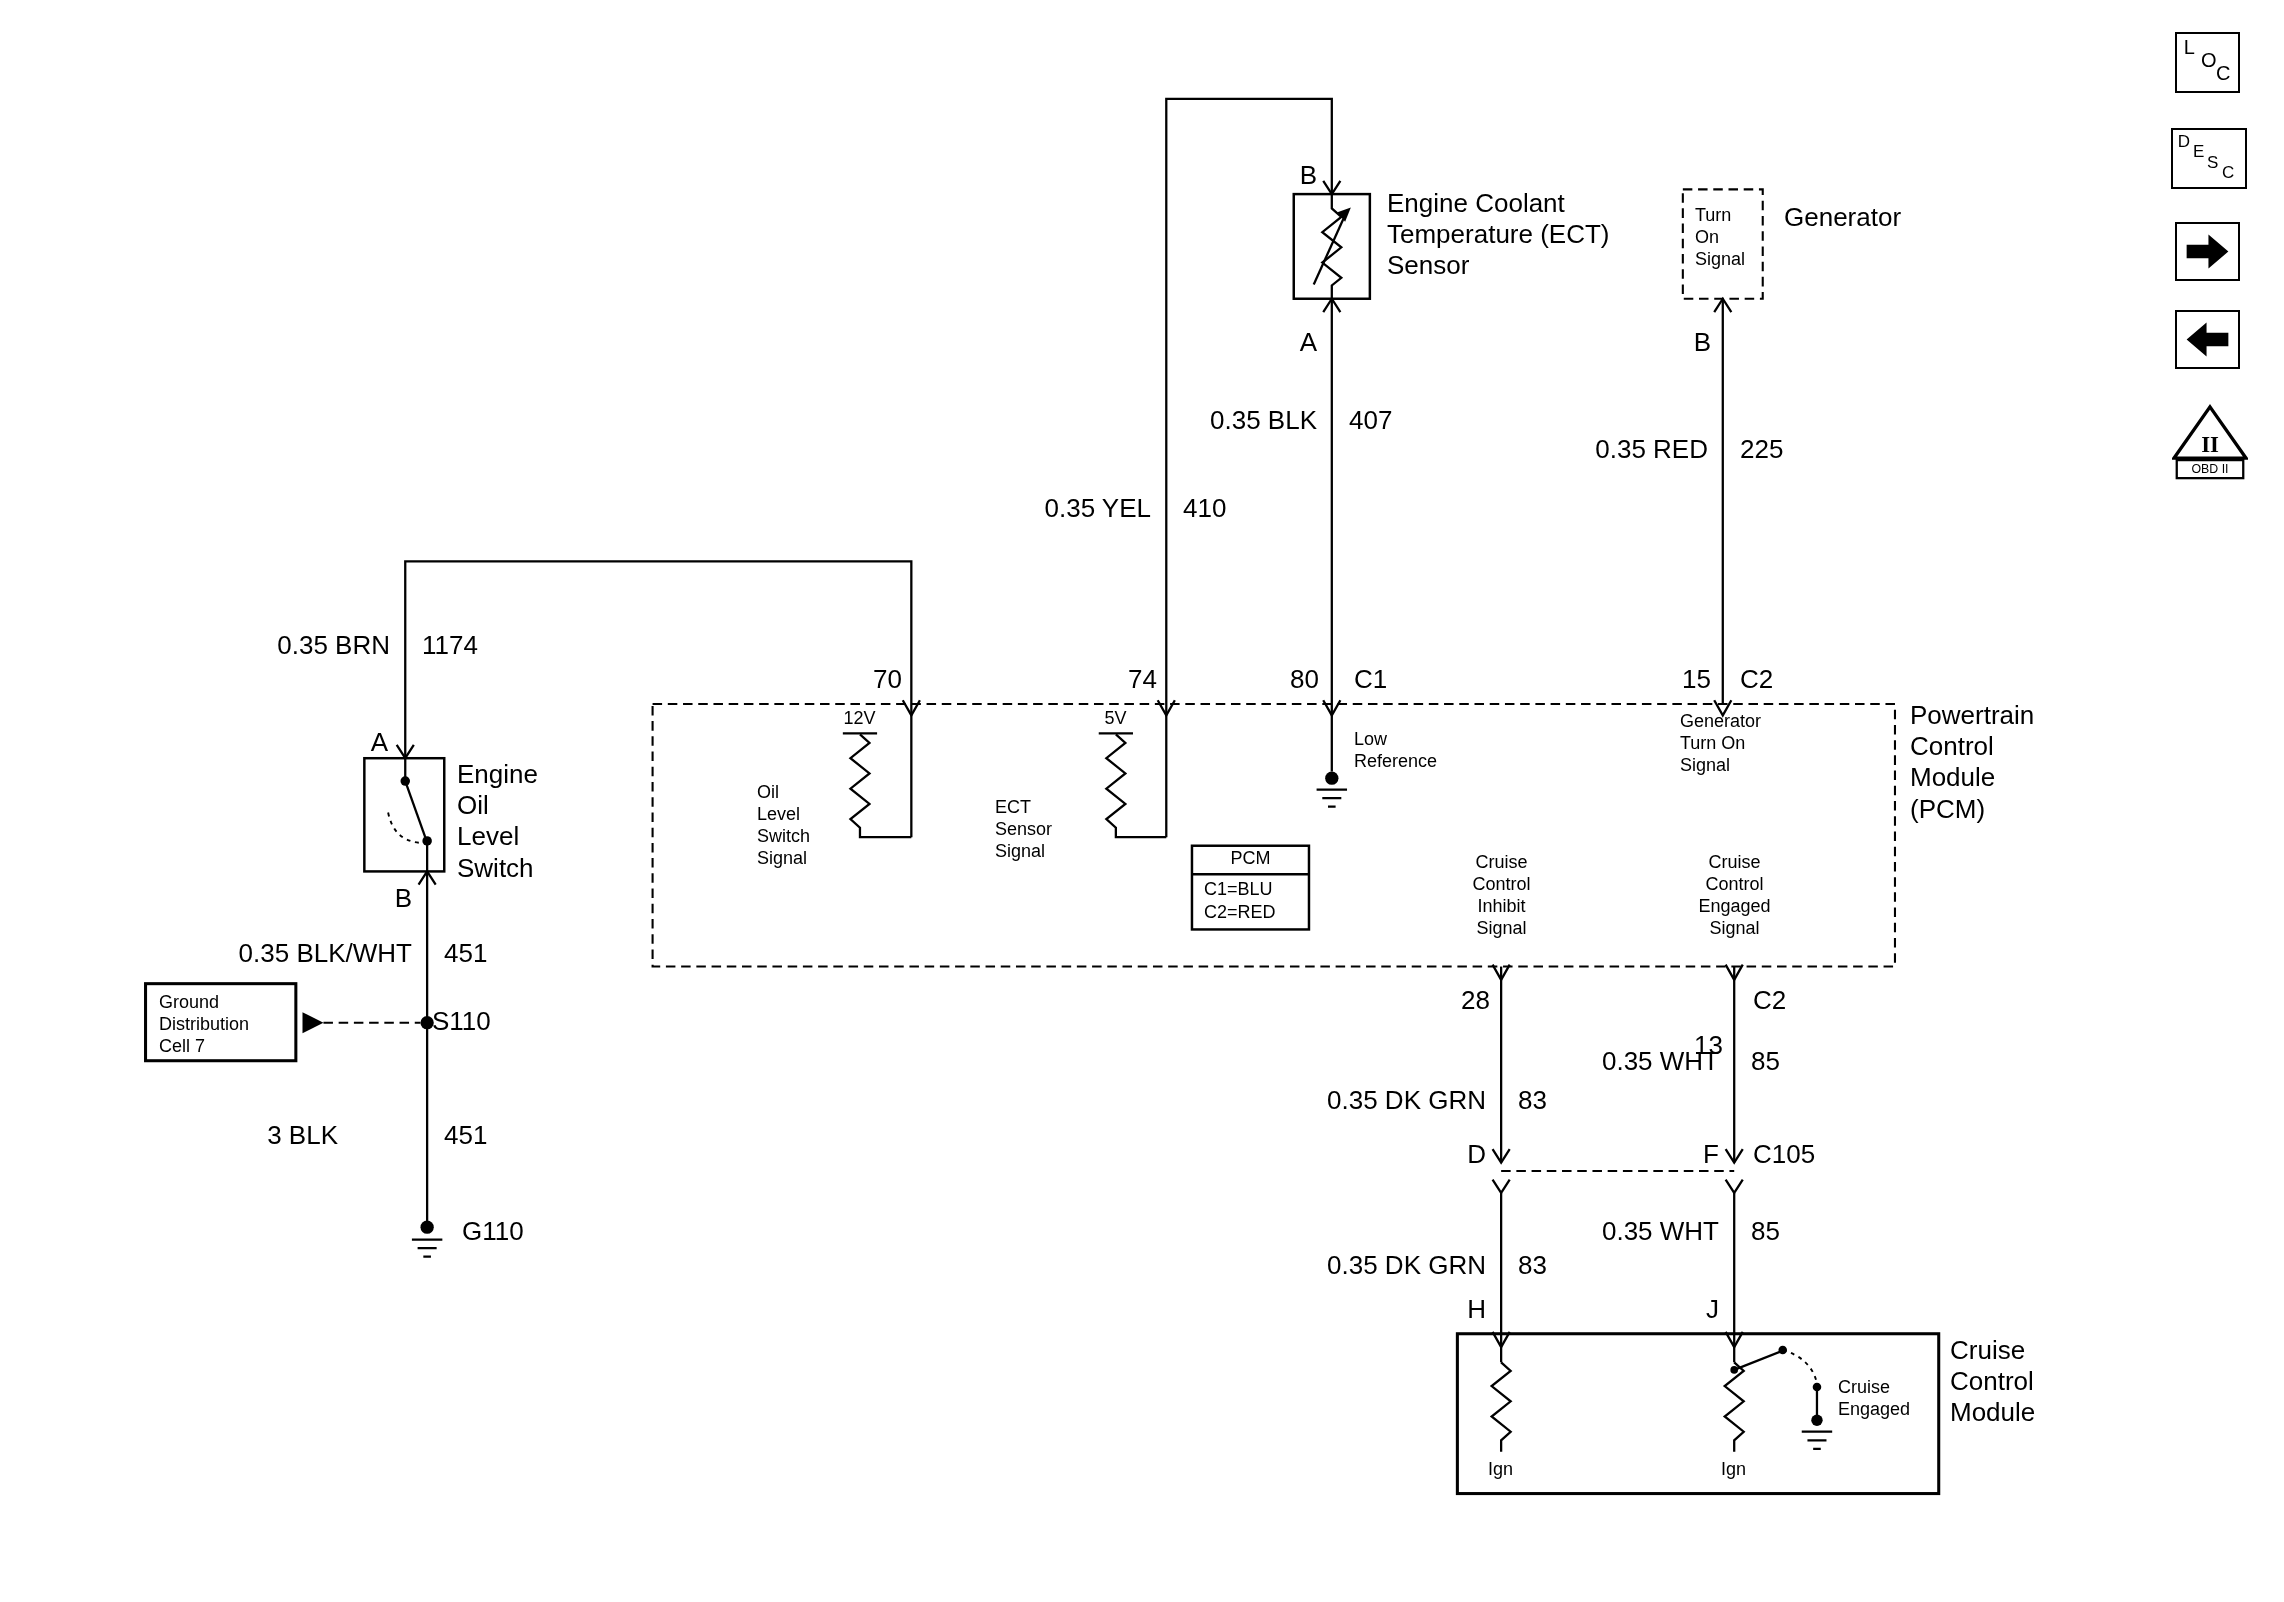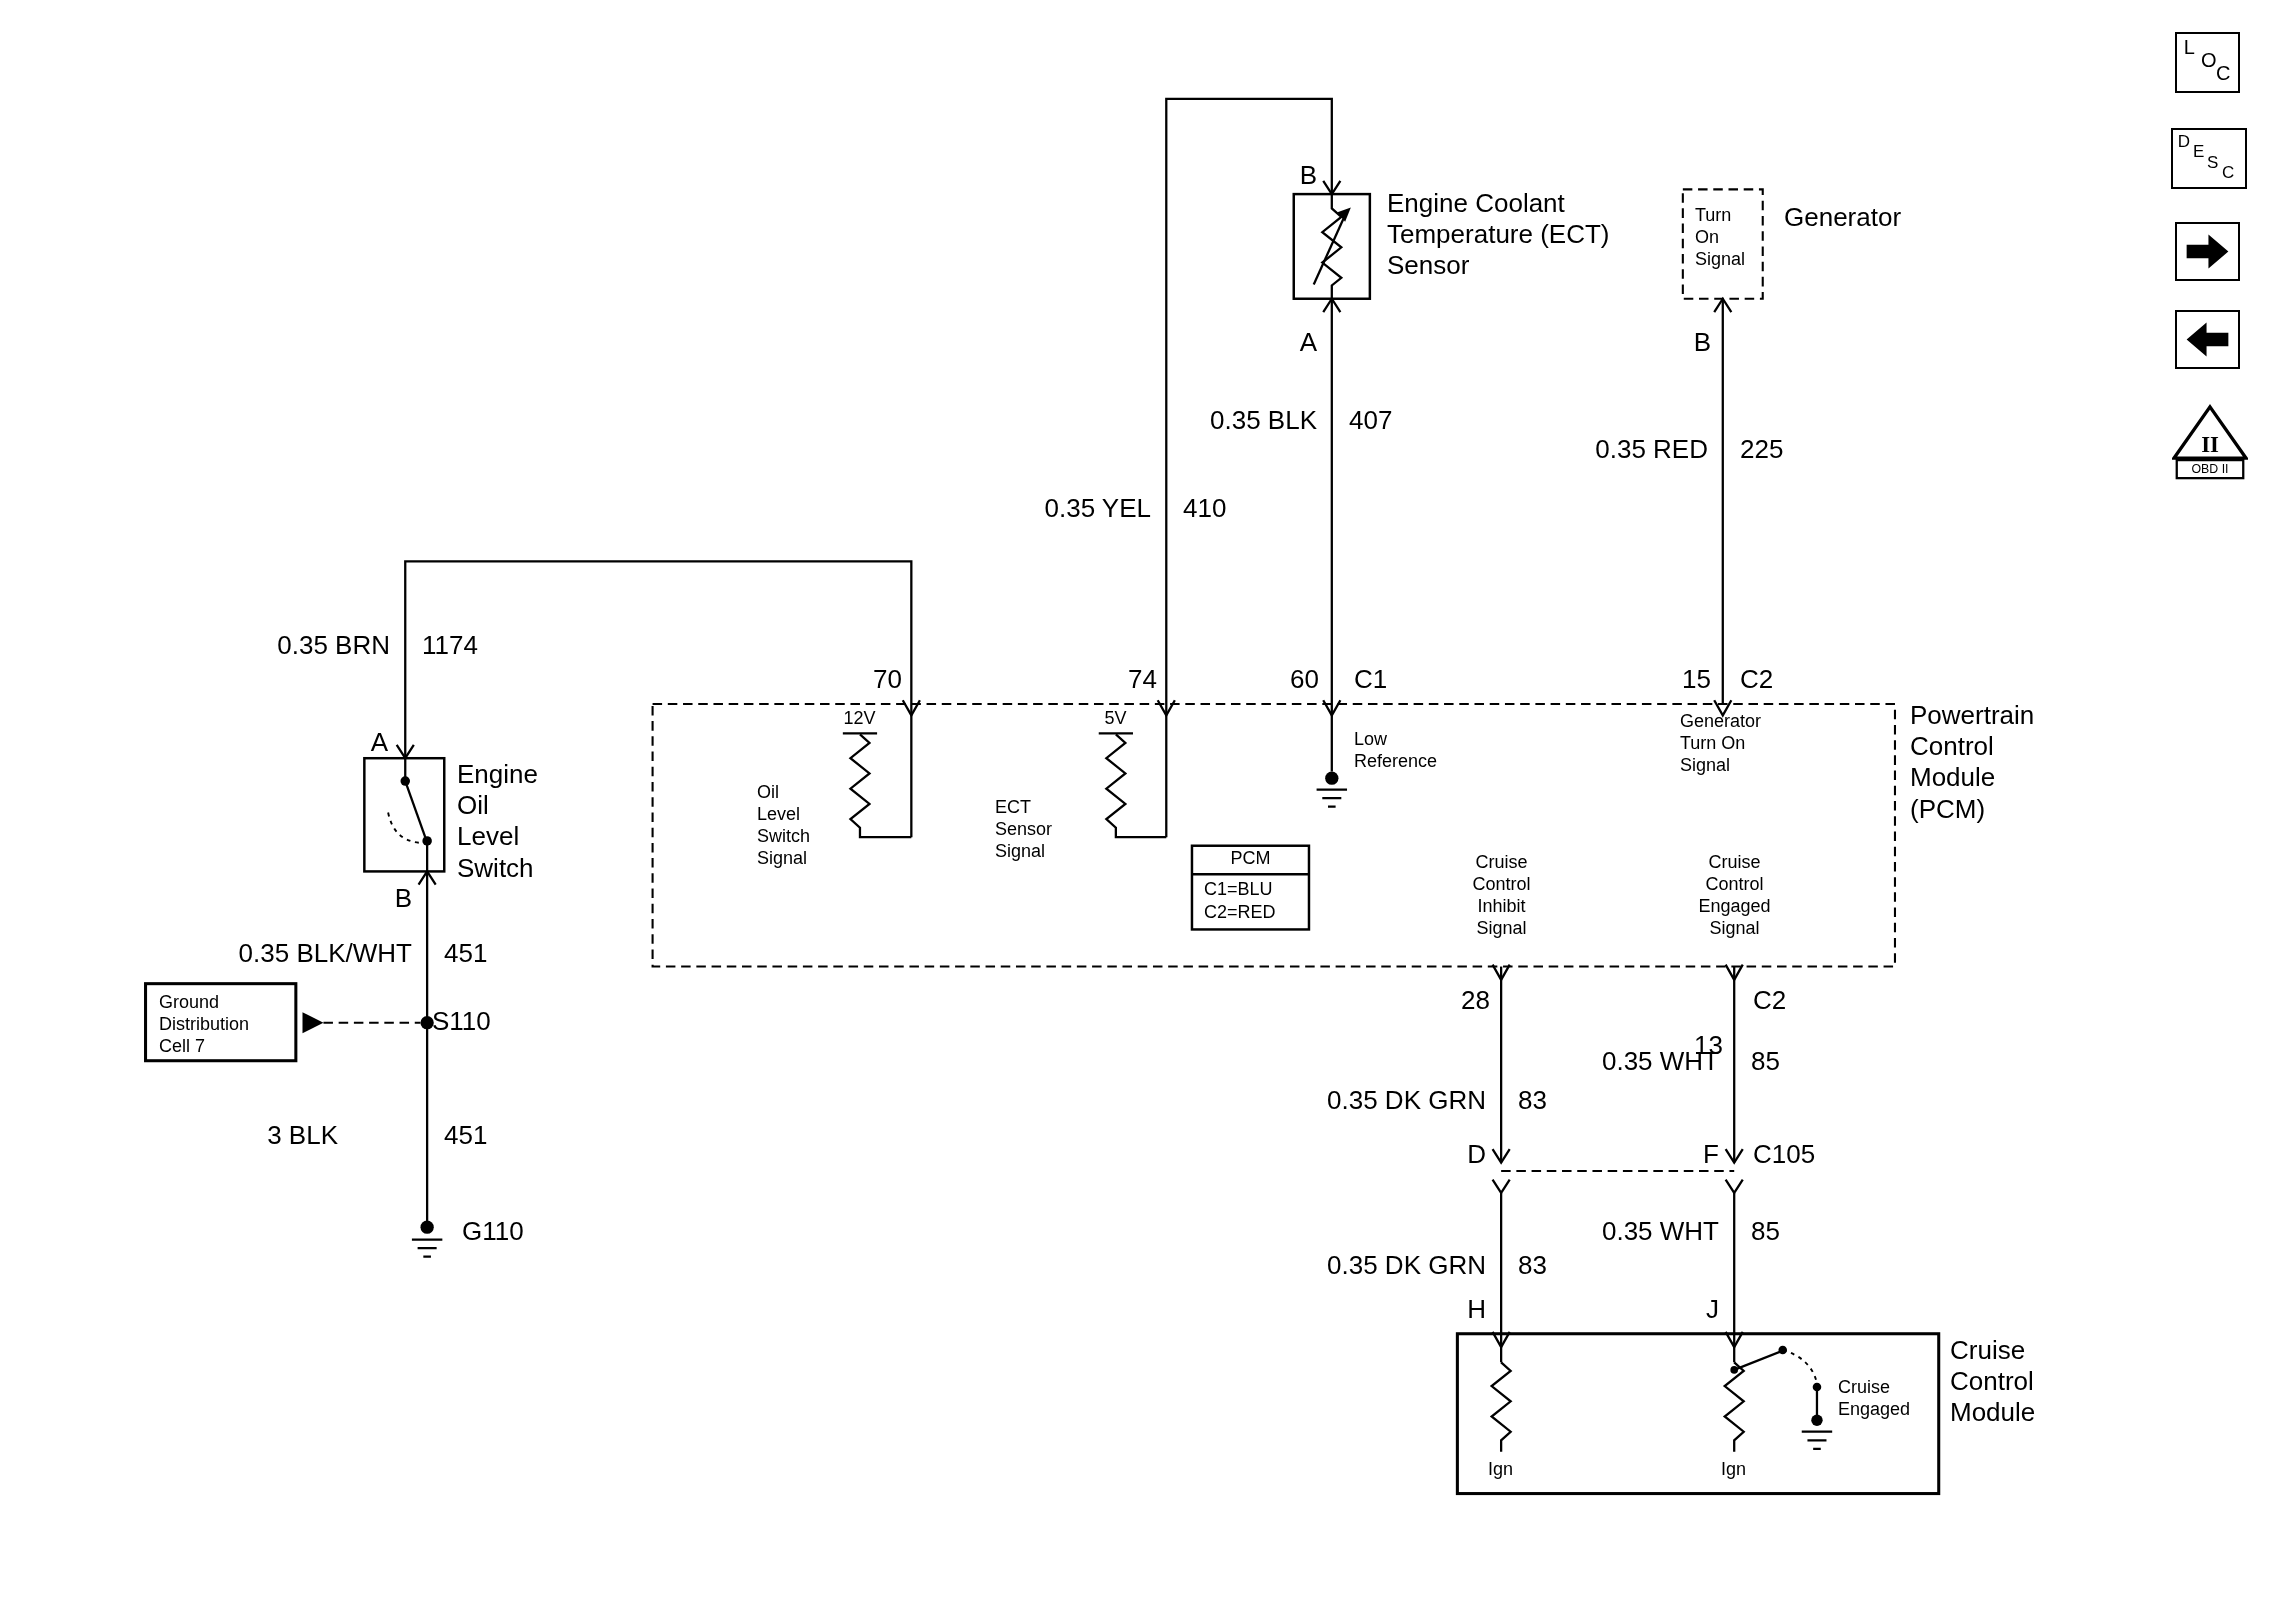--- a/index.html
+++ b/index.html
@@ -173,21 +173,21 @@
   <div class="lbl" style="right:566px;top:1216px">0.35 WHT</div>
   <div class="lbl" style="left:1751px;top:1216px">85</div>
 
   <div class="lbl" style="left:1910px;top:700px">Powertrain
 Control
 Module
 (PCM)</div>
 
   <div class="lbl" style="right:1383px;top:664px">70</div>
   <div class="lbl" style="right:1128px;top:664px">74</div>
-  <div class="lbl" style="right:966px;top:664px">60</div>
+  <div class="lbl" style="right:966px;top:664px">80</div>
   <div class="lbl" style="left:1354px;top:664px">C1</div>
   <div class="lbl" style="right:574px;top:664px">15</div>
   <div class="lbl" style="left:1740px;top:664px">C2</div>
   <div class="lbl" style="right:795px;top:985px">28</div>
   <div class="lbl" style="right:562px;top:1030px">13</div>
   <div class="lbl" style="left:1753px;top:985px">C2</div>
 
   <div class="lbl sm ctr" style="left:812px;top:708px;width:95px">12V</div>
   <div class="lbl sm ctr" style="left:1068px;top:708px;width:95px">5V</div>
   <div class="lbl sm" style="left:757px;top:782px">Oil

